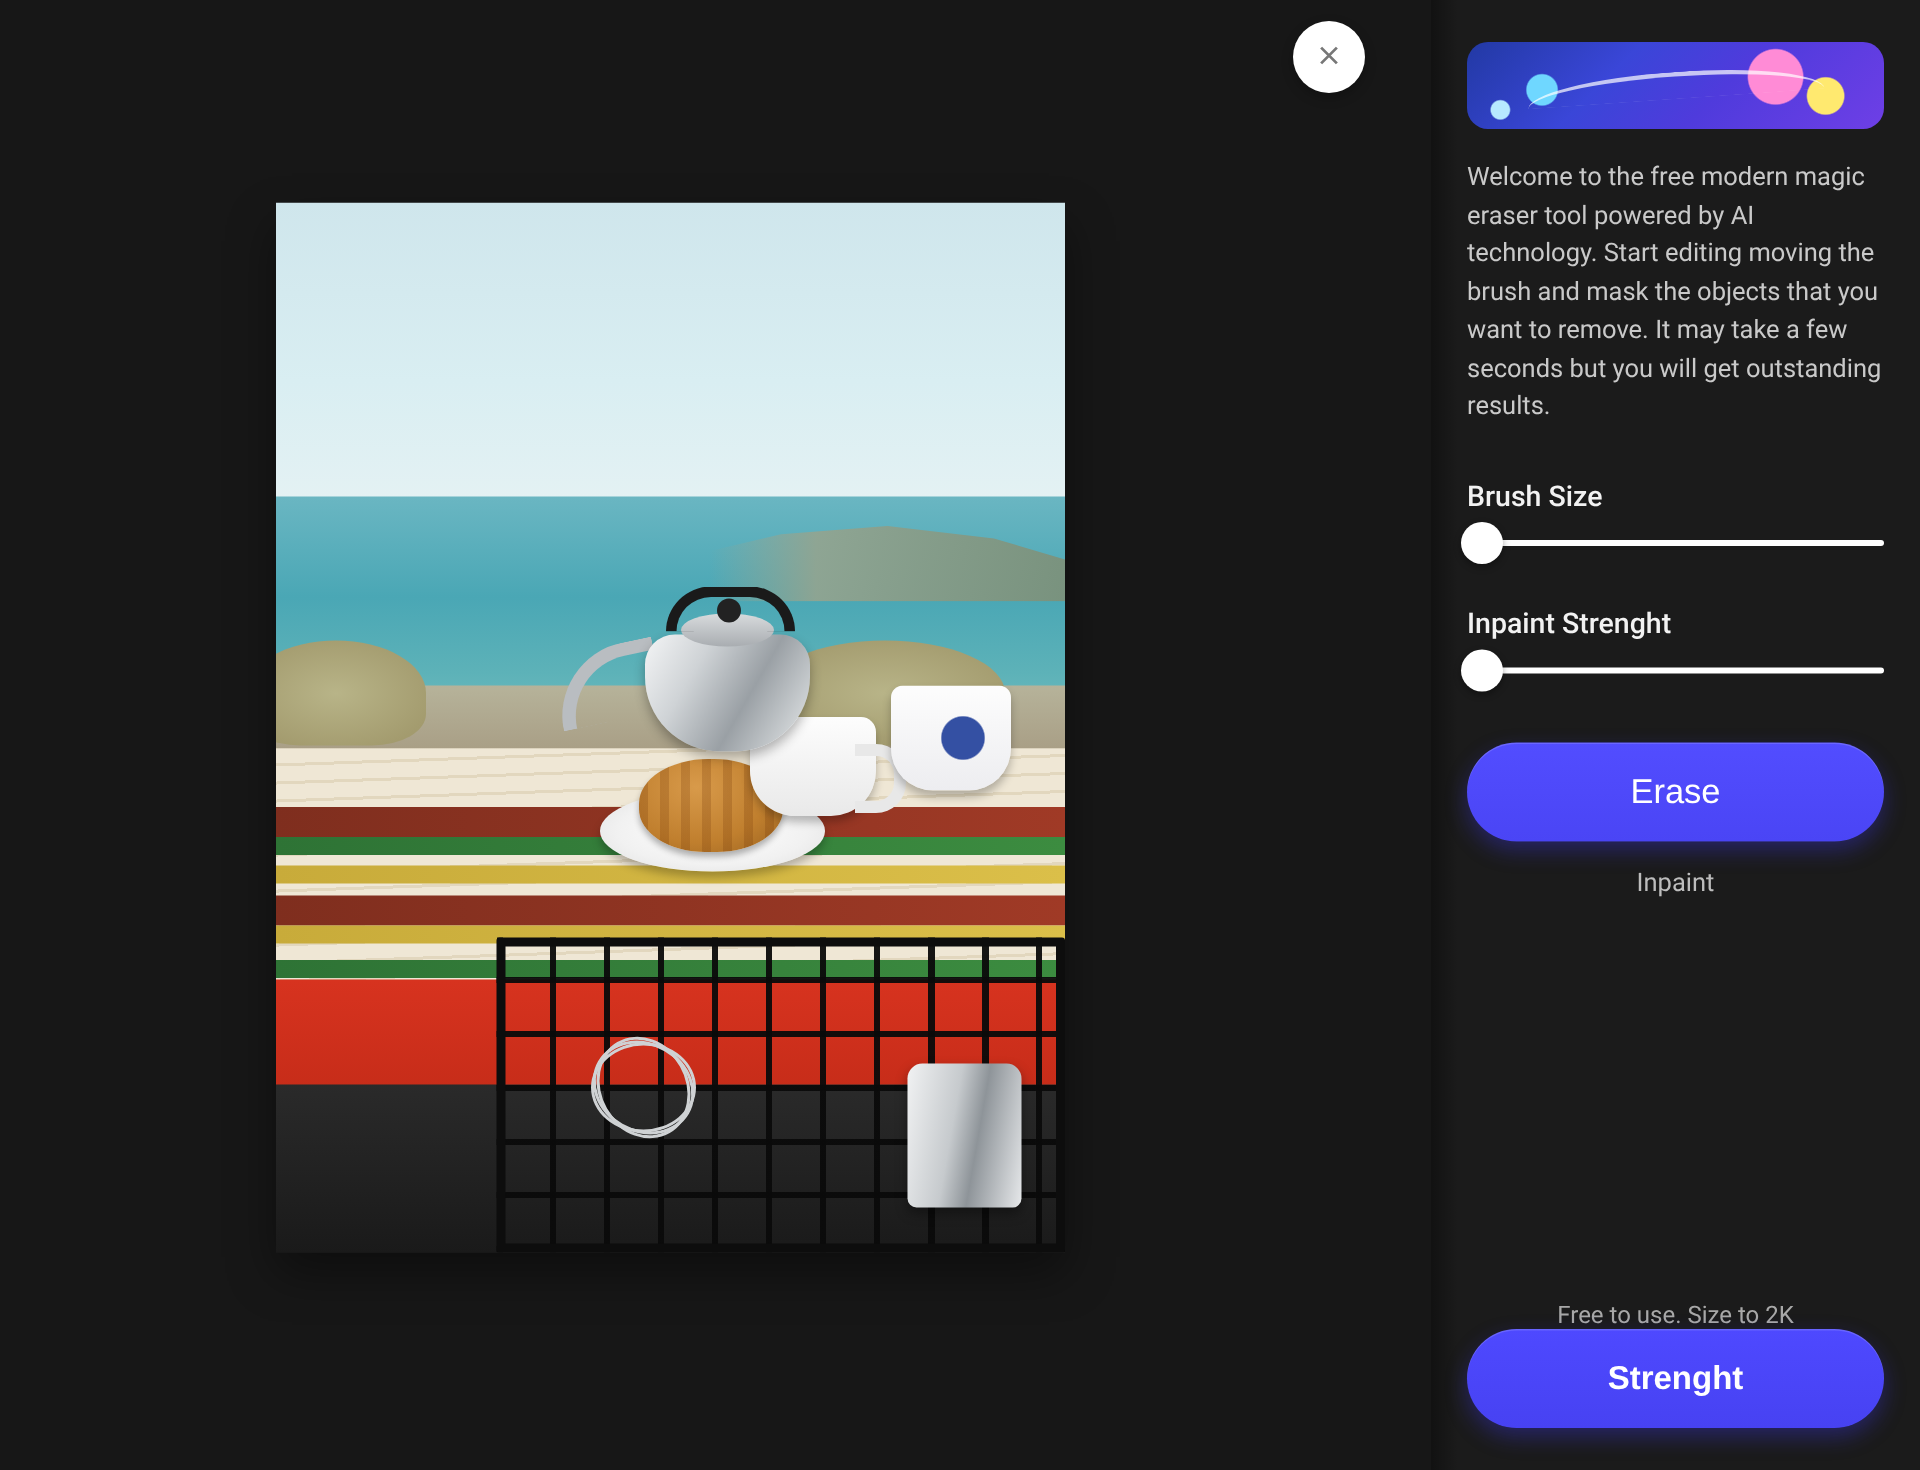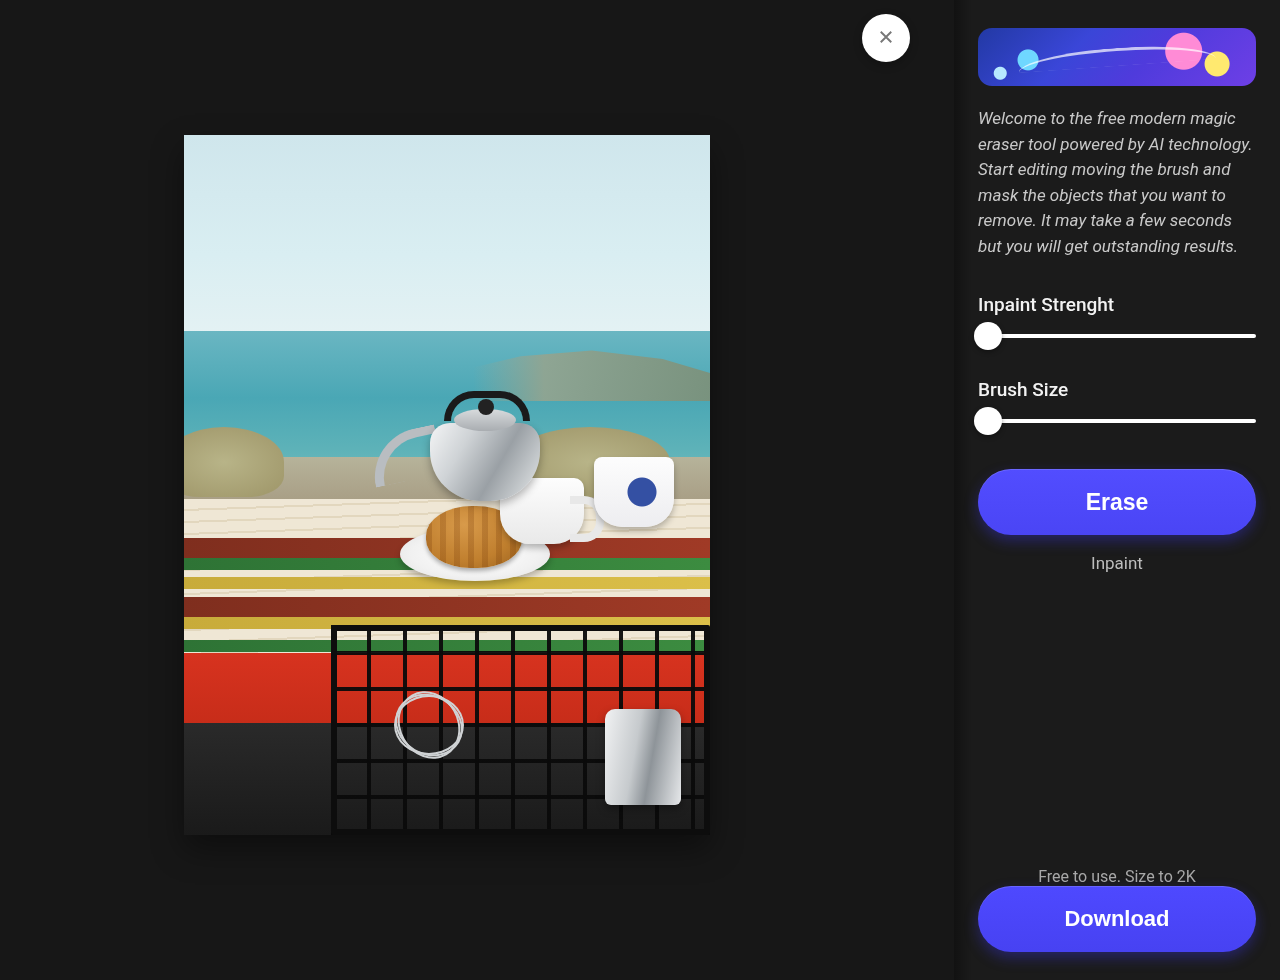--- a/index.html
+++ b/index.html
@@ -200,21 +200,20 @@
     border-top: 3px solid rgba(255,255,255,0.7);
     border-radius: 50% 50% 0 0 / 100% 100% 0 0;
     transform: rotate(-4deg);
   }
 
   .intro {
     color: #c9c9c9;
     font-size: 17px;
     line-height: 1.5;
     margin-bottom: 34px;
-    font-style: italic;
   }
 
   .control-label {
     font-size: 19px;
     font-weight: 500;
     color: #f2f2f2;
     margin-bottom: 18px;
   }
   .slider {
     position: relative;
@@ -237,21 +236,21 @@
   }
 
   .primary-btn {
     background: #4b46ff;
     background: linear-gradient(180deg, #524dff, #4a45f5);
     color: #fff;
     border: none;
     border-radius: 34px;
     height: 66px;
     font-size: 23px;
-    font-weight: 700;
+    font-weight: 400;
     cursor: pointer;
     box-shadow: 0 6px 14px rgba(60,55,240,0.35), inset 0 1px 0 rgba(255,255,255,0.15);
     margin-top: 6px;
   }
   .link {
     text-align: center;
     color: #bdbdbd;
     font-size: 17px;
     margin-top: 18px;
     cursor: pointer;
@@ -325,33 +324,33 @@
 </div>
 
 <aside class="sidebar">
   <div class="banner">
     <div class="wave"></div>
   </div>
 
   <p class="intro">Welcome to the free modern magic eraser tool powered by AI technology. Start editing moving the brush and mask the objects that you want to remove. It may take a few seconds but you will get outstanding results.</p>
 
   <div>
+    <div class="control-label">Brush Size</div>
+    <div class="slider">
+      <div class="slider-thumb"></div>
+    </div>
+  </div>
+
+  <div>
     <div class="control-label">Inpaint Strenght</div>
     <div class="slider">
       <div class="slider-thumb"></div>
     </div>
   </div>
 
-  <div>
-    <div class="control-label">Brush Size</div>
-    <div class="slider">
-      <div class="slider-thumb"></div>
-    </div>
-  </div>
-
   <button class="primary-btn">Erase</button>
   <div class="link">Inpaint</div>
 
   <div class="spacer"></div>
 
   <div class="footnote">Free to use. Size to 2K</div>
-  <button class="download-btn">Download</button>
+  <button class="download-btn">Strenght</button>
 </aside>
 
 </body></html>

